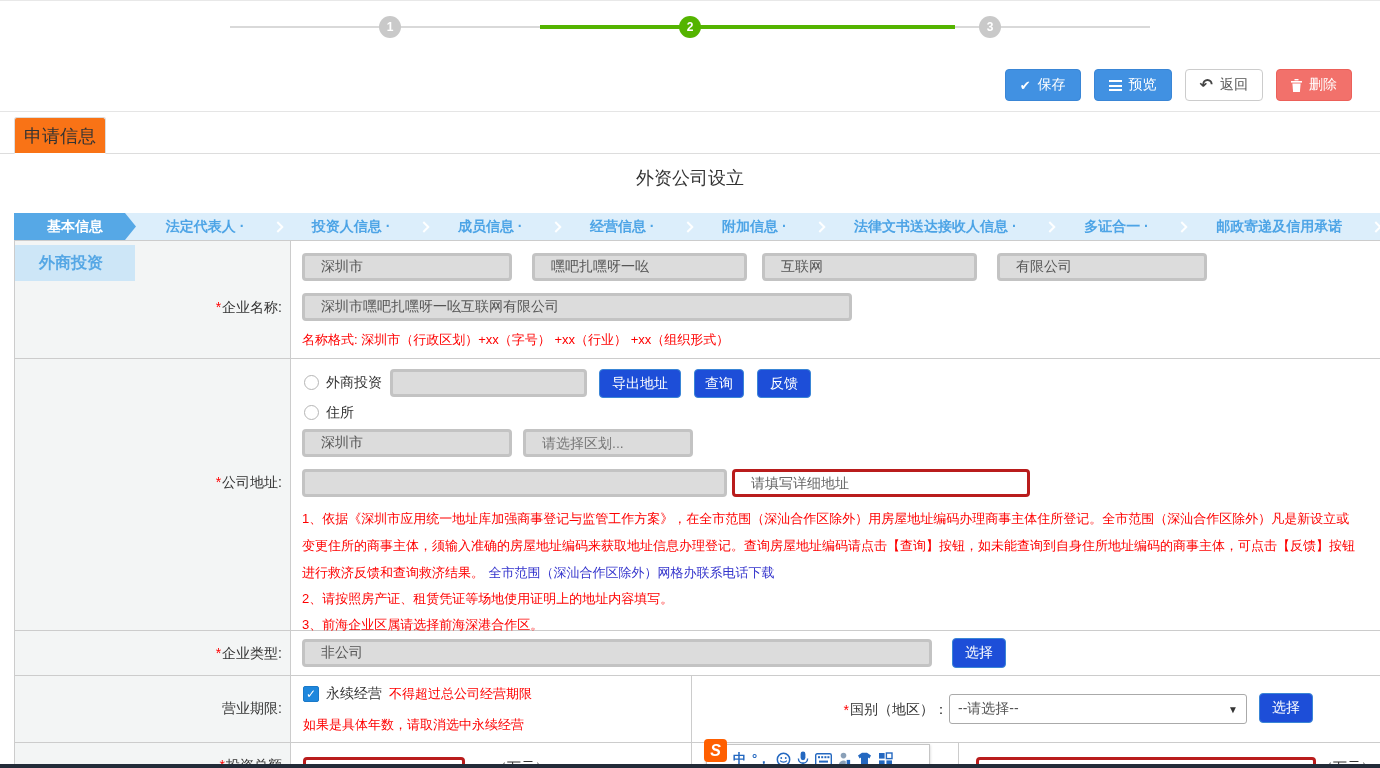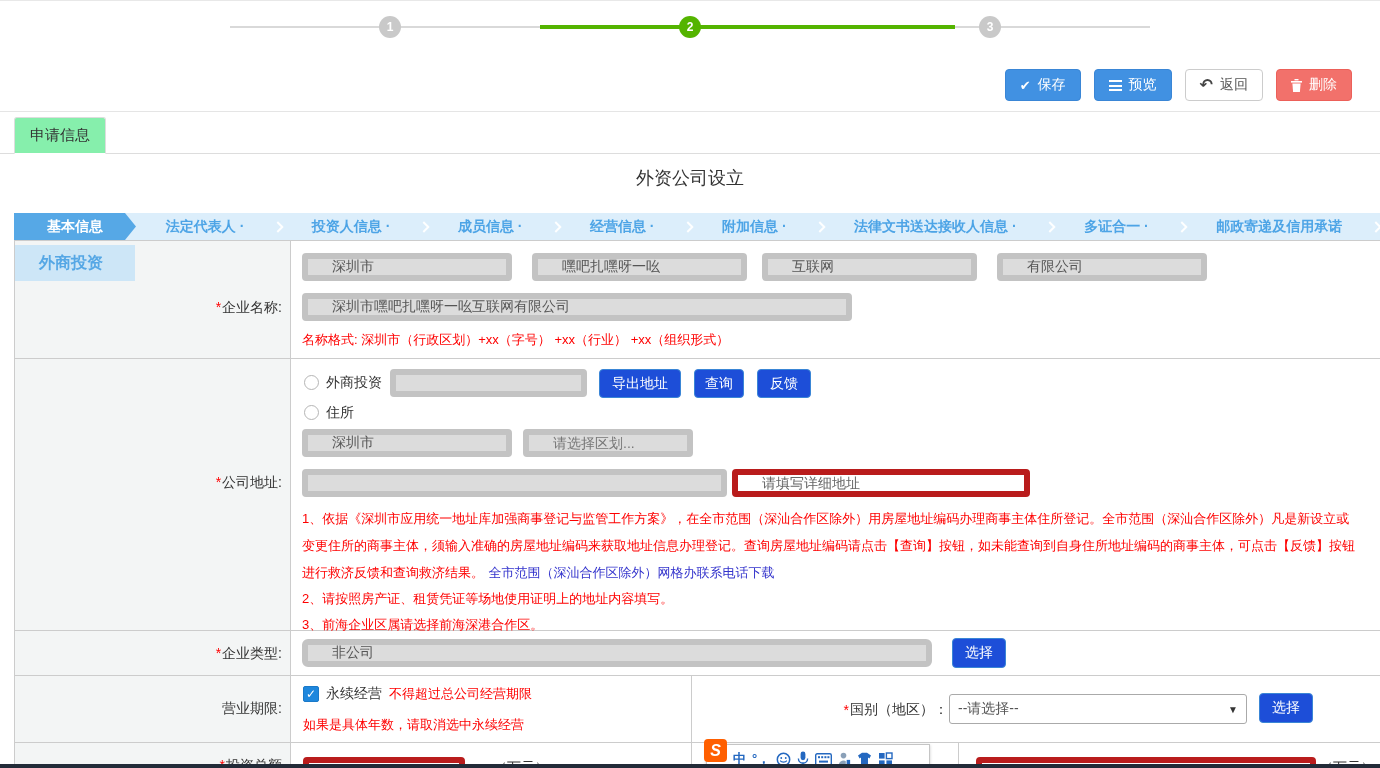--- a/index.html
+++ b/index.html
@@ -27,23 +27,23 @@
   .btn-blue { background:#4191e2; border-color:#3a86d6; color:#fff; }
   .btn-white { background:#fff; border-color:#ccc; color:#555; }
   .btn-red { background:#f2716b; border-color:#ec6059; color:#fff; }
   .icon-list { width:13px; height:11px;
     background:repeating-linear-gradient(to bottom,#fff 0 2px,rgba(255,255,255,0) 2px 4.5px); }
   .icon-check { font-size:13px; line-height:1; }
   .icon-back { font-size:16px; line-height:1; font-weight:bold; color:#444; }
 
   
   .app-tab-line { position:absolute; left:0; top:153px; width:1380px; height:1px; background:#ddd; }
-  .app-tab { position:absolute; left:14px; top:117px; width:92px; height:37px; background:#86efac;
+  .app-tab { position:absolute; left:14px; top:117px; width:92px; height:37px; background:#f97316;
              border:1px solid #ddd; border-bottom:1px solid #fff; z-index:2;
-             display:flex; align-items:center; justify-content:center; font-size:15px; color:#333;
+             display:flex; align-items:center; justify-content:center; font-size:18px; color:#333;
              border-radius:3px 3px 0 0; }
 
   .page-title { position:absolute; left:0; top:166px; width:1380px; text-align:center;
                 font-size:18px; color:#333; }
 
   
   .navbar { position:absolute; left:14px; top:213px; width:1366px; height:27px; background:#dceefb;
             display:flex; align-items:center; justify-content:space-between; overflow:hidden; }
   .navtab { color:#4da4e6; font-size:14px; font-weight:bold; white-space:nowrap; padding:0 4px; cursor:pointer; }
   .navtab-active { width:122px; height:27px; flex:0 0 122px; background:#56a8e6; color:#fff;
@@ -60,22 +60,22 @@
   .row-d { height:67px; } .row-e { height:26px; border-bottom:none; }
   .labelcol { position:absolute; left:0; top:0; bottom:0; width:276px; background:#f3f5f5;
               border-right:1px solid #ccc; }
   .flabel { position:absolute; right:8px; white-space:nowrap; font-size:14px; color:#333; }
   .req { color:#fe0000; margin-right:1px; }
   .content { position:absolute; left:277px; top:0; right:0; bottom:0; }
 
   .sidebar-chip { position:absolute; left:0; top:4px; width:120px; height:36px; background:#cde6f7;
                   color:#55a7e5; font-size:16px; font-weight:bold; line-height:36px; padding-left:24px; cursor:pointer; }
 
-  .ipt { position:absolute; height:28px; border:6px solid #b91c1c; border-radius:4px; background:#fff;
-         font-size:14px; color:#444; padding:0 24px; font-family:inherit; }
+  .ipt { position:absolute; height:28px; border:3px solid #b91c1c; border-radius:4px; background:#fff;
+         font-size:14px; color:#444; padding:0 16px; font-family:inherit; }
   .ipt.gray { background:#dcdcdc; border-color:#c3c3c3; color:#555; }
   .ipt.gray::placeholder { color:#777; }
   .ipt::placeholder { color:#666; }
 
   .rednote { color:#fe0000; font-size:13px; }
   .bluelink { color:#3333cc; font-size:13px; cursor:pointer; }
 
   .sbtn { position:absolute; background:#1d4ed8; border:1px solid #3a86d6; color:#fff;
           border-radius:4px; font-size:14px; display:flex; align-items:center; justify-content:center;
           cursor:pointer; font-family:inherit; }
@@ -223,21 +223,21 @@
       </div>
     </div>
 
     <div class="frow row-c">
       <div class="labelcol">
         <div class="flabel" style="top:14px;">
           <span class="req">*</span><span>企业类型:</span>
         </div>
       </div>
       <div class="content">
-        <input class="ipt gray" style="left: 10px; top: 8px; width: 630px; border-radius: 6px;" readonly="" value="非公司">
+        <input class="ipt gray" style="left: 10px; top: 8px; width: 630px;" readonly="" value="非公司">
         <button class="sbtn" style="left:660px; top:7px; width:54px; height:30px;">选择</button>
       </div>
     </div>
 
     <div class="frow row-d">
       <div class="labelcol">
         <div class="flabel" style="top:24px;">营业期限:</div>
       </div>
       <div class="cbgroup">
         <span class="checkbox">✓</span>

